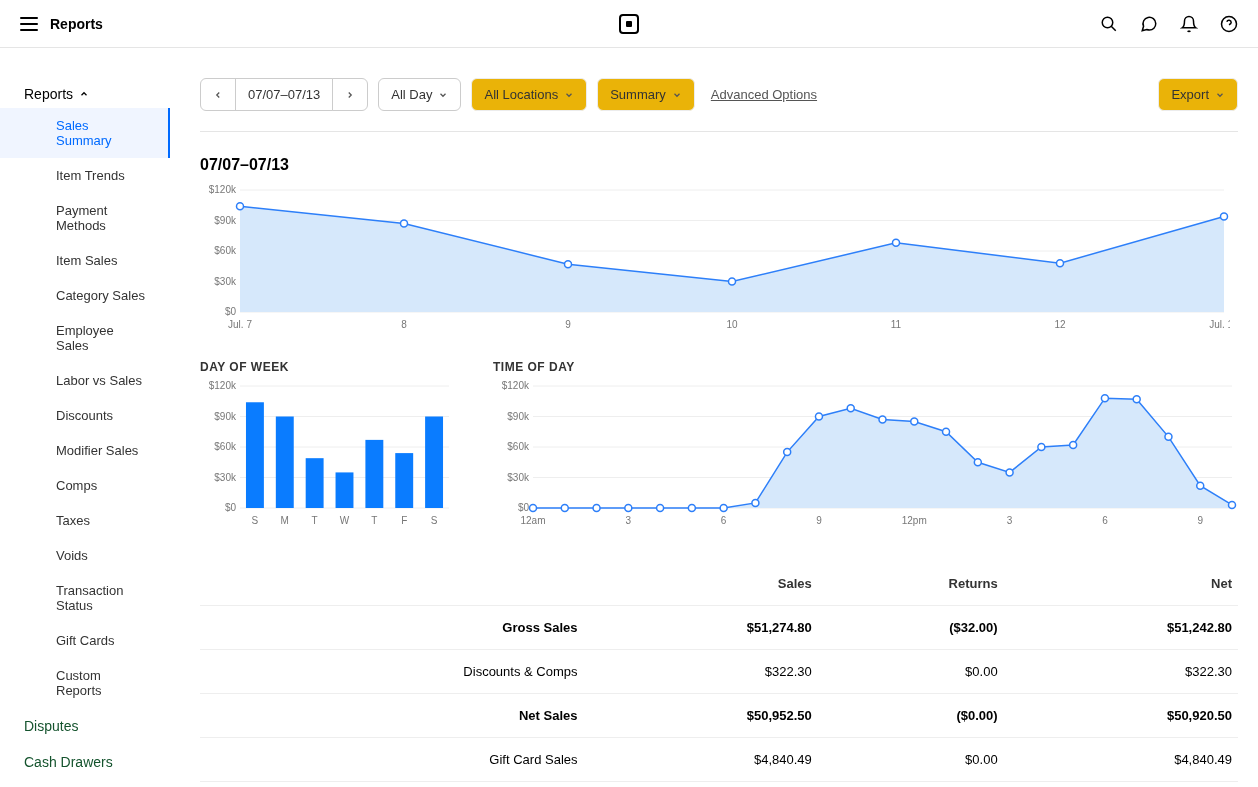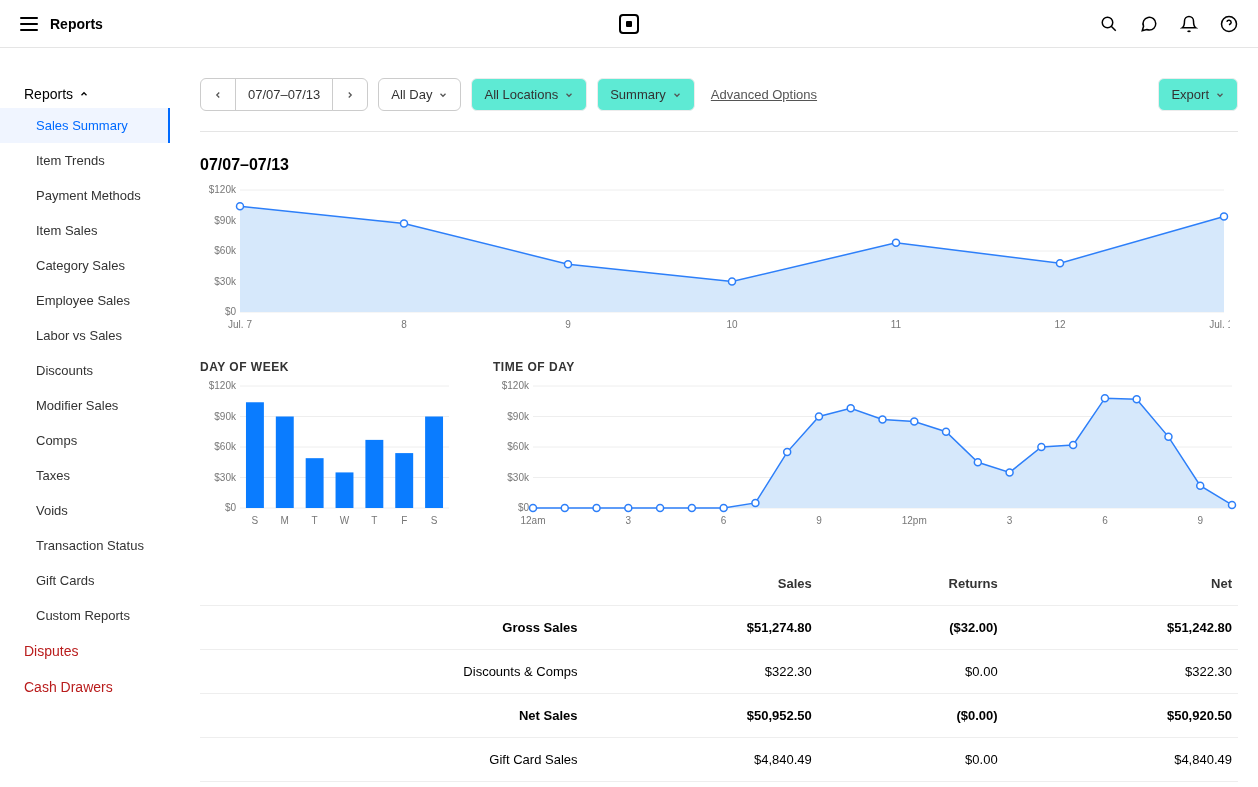--- a/index.html
+++ b/index.html
@@ -10,27 +10,27 @@
 .hamburger span { height: 2px; background: #000; border-radius: 1px; }
 .topbar-title { font-weight: 600; font-size: 14px; }
 .topbar-center { position: absolute; left: 50%; transform: translateX(-50%); }
 .logo-box { width: 20px; height: 20px; border: 2.5px solid #000; border-radius: 4px; display:flex; align-items:center; justify-content:center;}
 .logo-inner { width: 6px; height: 6px; background:#000; border-radius:1px;}
 .topbar-right { display: flex; gap: 22px; align-items: center; }
 .icon { width: 18px; height: 18px; cursor: pointer; }
 .page { display: flex; }
 .sidebar { width: 175px; padding-top: 32px; }
 .sidebar-section-title { font-size: 14px; font-weight: 500; padding: 6px 24px; cursor: pointer; display:flex; align-items:center; gap:6px;}
-.sidebar-item { font-size: 13px; padding: 10px 24px 10px 36px; cursor: pointer; color: #333; }
+.sidebar-item { font-size: 13px; padding: 10px 24px 10px 56px; cursor: pointer; color: #333; }
 .sidebar-item.active { color: #006aff; background: #f0f5ff; border-right: 2px solid #006aff; font-weight: 500;}
-.sidebar-top-item { font-size: 14px; padding: 10px 24px; cursor: pointer; color: #b91c1c; }
+.sidebar-top-item { font-size: 14px; padding: 10px 24px; cursor: pointer; color: #14532d; }
 .main { flex: 1; padding: 30px 20px 20px 30px; }
 .filterbar { display: flex; gap: 10px; align-items: center; margin-bottom: 20px; }
 .btn { border: 1px solid #ccc; background: #fff; border-radius: 6px; padding: 8px 12px; font-size: 13px; display: inline-flex; align-items: center; gap: 6px; cursor: pointer; color:#333;}
-.btn.grey { background: #5eead4; border-color: #ececec; }
+.btn.grey { background: #eab308; border-color: #ececec; }
 .btn-group { display: inline-flex; }
 .btn-group .btn { border-radius: 0; margin-left: -1px; }
 .btn-group .btn:first-child { border-radius: 6px 0 0 6px; margin-left: 0; }
 .btn-group .btn:last-child { border-radius: 0 6px 6px 0; }
 .adv { text-decoration: underline; font-size: 13px; color: #555; margin-left: 6px; cursor:pointer;}
 .spacer { flex: 1; }
 .hr { border: none; border-top: 1px solid #e5e5e5; margin: 10px 0 24px 0; }
 .section-title { font-weight: 700; font-size: 16px; margin-bottom: 10px; }
 .chart-label { font-weight: 700; font-size: 12px; letter-spacing: 0.5px; color: #333; margin-bottom: 6px; }
 .charts-row { display: flex; gap: 38px; margin-top: 22px; }

